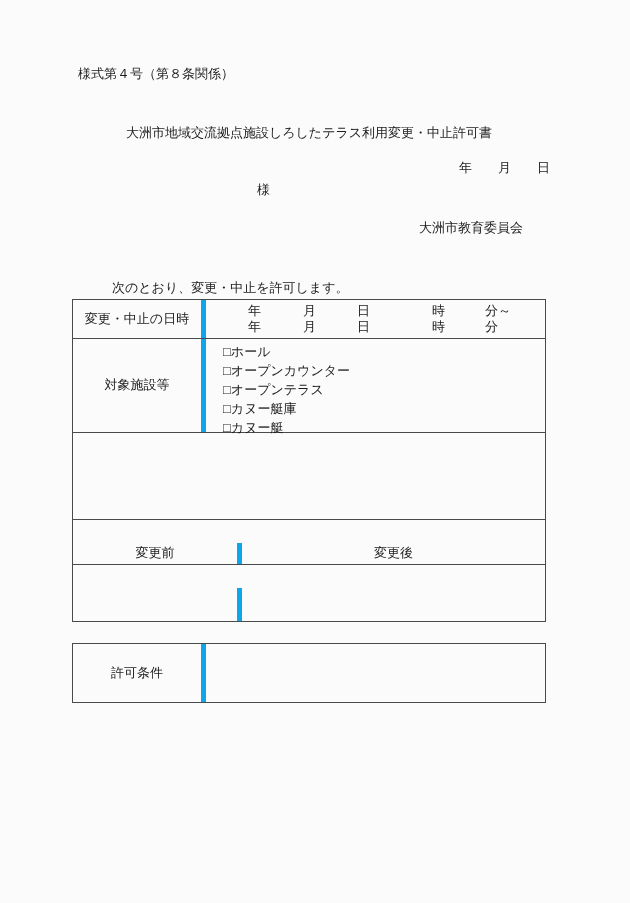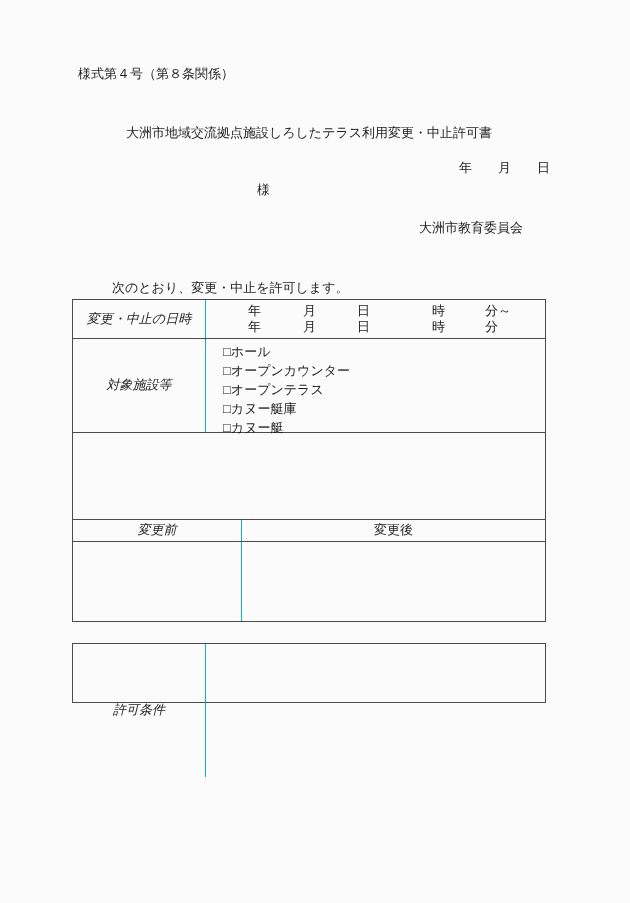--- a/index.html
+++ b/index.html
@@ -13,25 +13,25 @@
 
   .form-number{position:absolute;left:78px;top:66px;}
   .doc-title{position:absolute;left:72px;top:125px;width:474px;text-align:center;}
   .date-line{position:absolute;top:160px;right:80px;white-space:pre;}
   .addressee{position:absolute;left:257px;top:182px;}
   .issuer{position:absolute;left:419px;top:220px;}
   .intro{position:absolute;left:112px;top:280px;}
 
   .tbl{position:absolute;left:72px;box-sizing:border-box;border:1px solid #4a4a4a;background:transparent;}
   .t1{top:299px;width:474px;height:323px;display:flex;flex-direction:column;}
-  .t2{top:643px;width:474px;height:60px;display:flex;flex-direction:column;}
+  .t2{top:643px;width:474px;height:60px;display:flex;flex-direction:row;}
 
   .row{display:flex;flex-direction:row;box-sizing:border-box;}
   .bb{border-bottom:1px solid #4a4a4a;}
-  .br{border-right:1px solid #0ea5e9;font-style:italic;}
+  .br{border-right:5px solid #0ea5e9;}
   .label-cell{
     width:133px;flex:0 0 133px;display:flex;align-items:center;justify-content:center;
     box-sizing:border-box;text-align:center;
   }
   .t1r1{height:39px;flex:0 0 39px;}
   .t1r2{height:94px;flex:0 0 94px;}
   .t1r3{flex:1 1 auto;}
 
   .dt-cell{flex:1;position:relative;}
   .dt-line{position:absolute;left:0;right:0;height:16px;}
@@ -41,21 +41,21 @@
   .dt-y{left:42px;}
   .dt-m{left:97px;}
   .dt-d{left:151px;}
   .dt-h{left:226px;}
   .dt-min{left:279px;}
 
   .chk-cell{flex:1;padding:3px 0 0 17px;box-sizing:border-box;}
   .chk-row{height:19px;line-height:19px;white-space:nowrap;}
   .chk{display:inline;}
 
-  .change-cell{flex:1;display:flex;flex-direction:column;box-sizing:border-box;}
+  .change-cell{flex:1;display:flex;flex-direction:column;box-sizing:border-box;gap:23px;}
   .change-free{height:86px;flex:0 0 86px;}
   .subhead{height:21px;flex:0 0 21px;display:flex;}
   .subhead .sub-col{display:flex;align-items:center;justify-content:center;}
   .sub-col{width:169px;flex:0 0 169px;box-sizing:border-box;}
   .sub-col-r{flex:1 1 auto;width:auto;}
   .subbody{flex:1 1 auto;display:flex;}
 
   .t2 .perm-cell{flex:1;}
 </style>
 </head>

